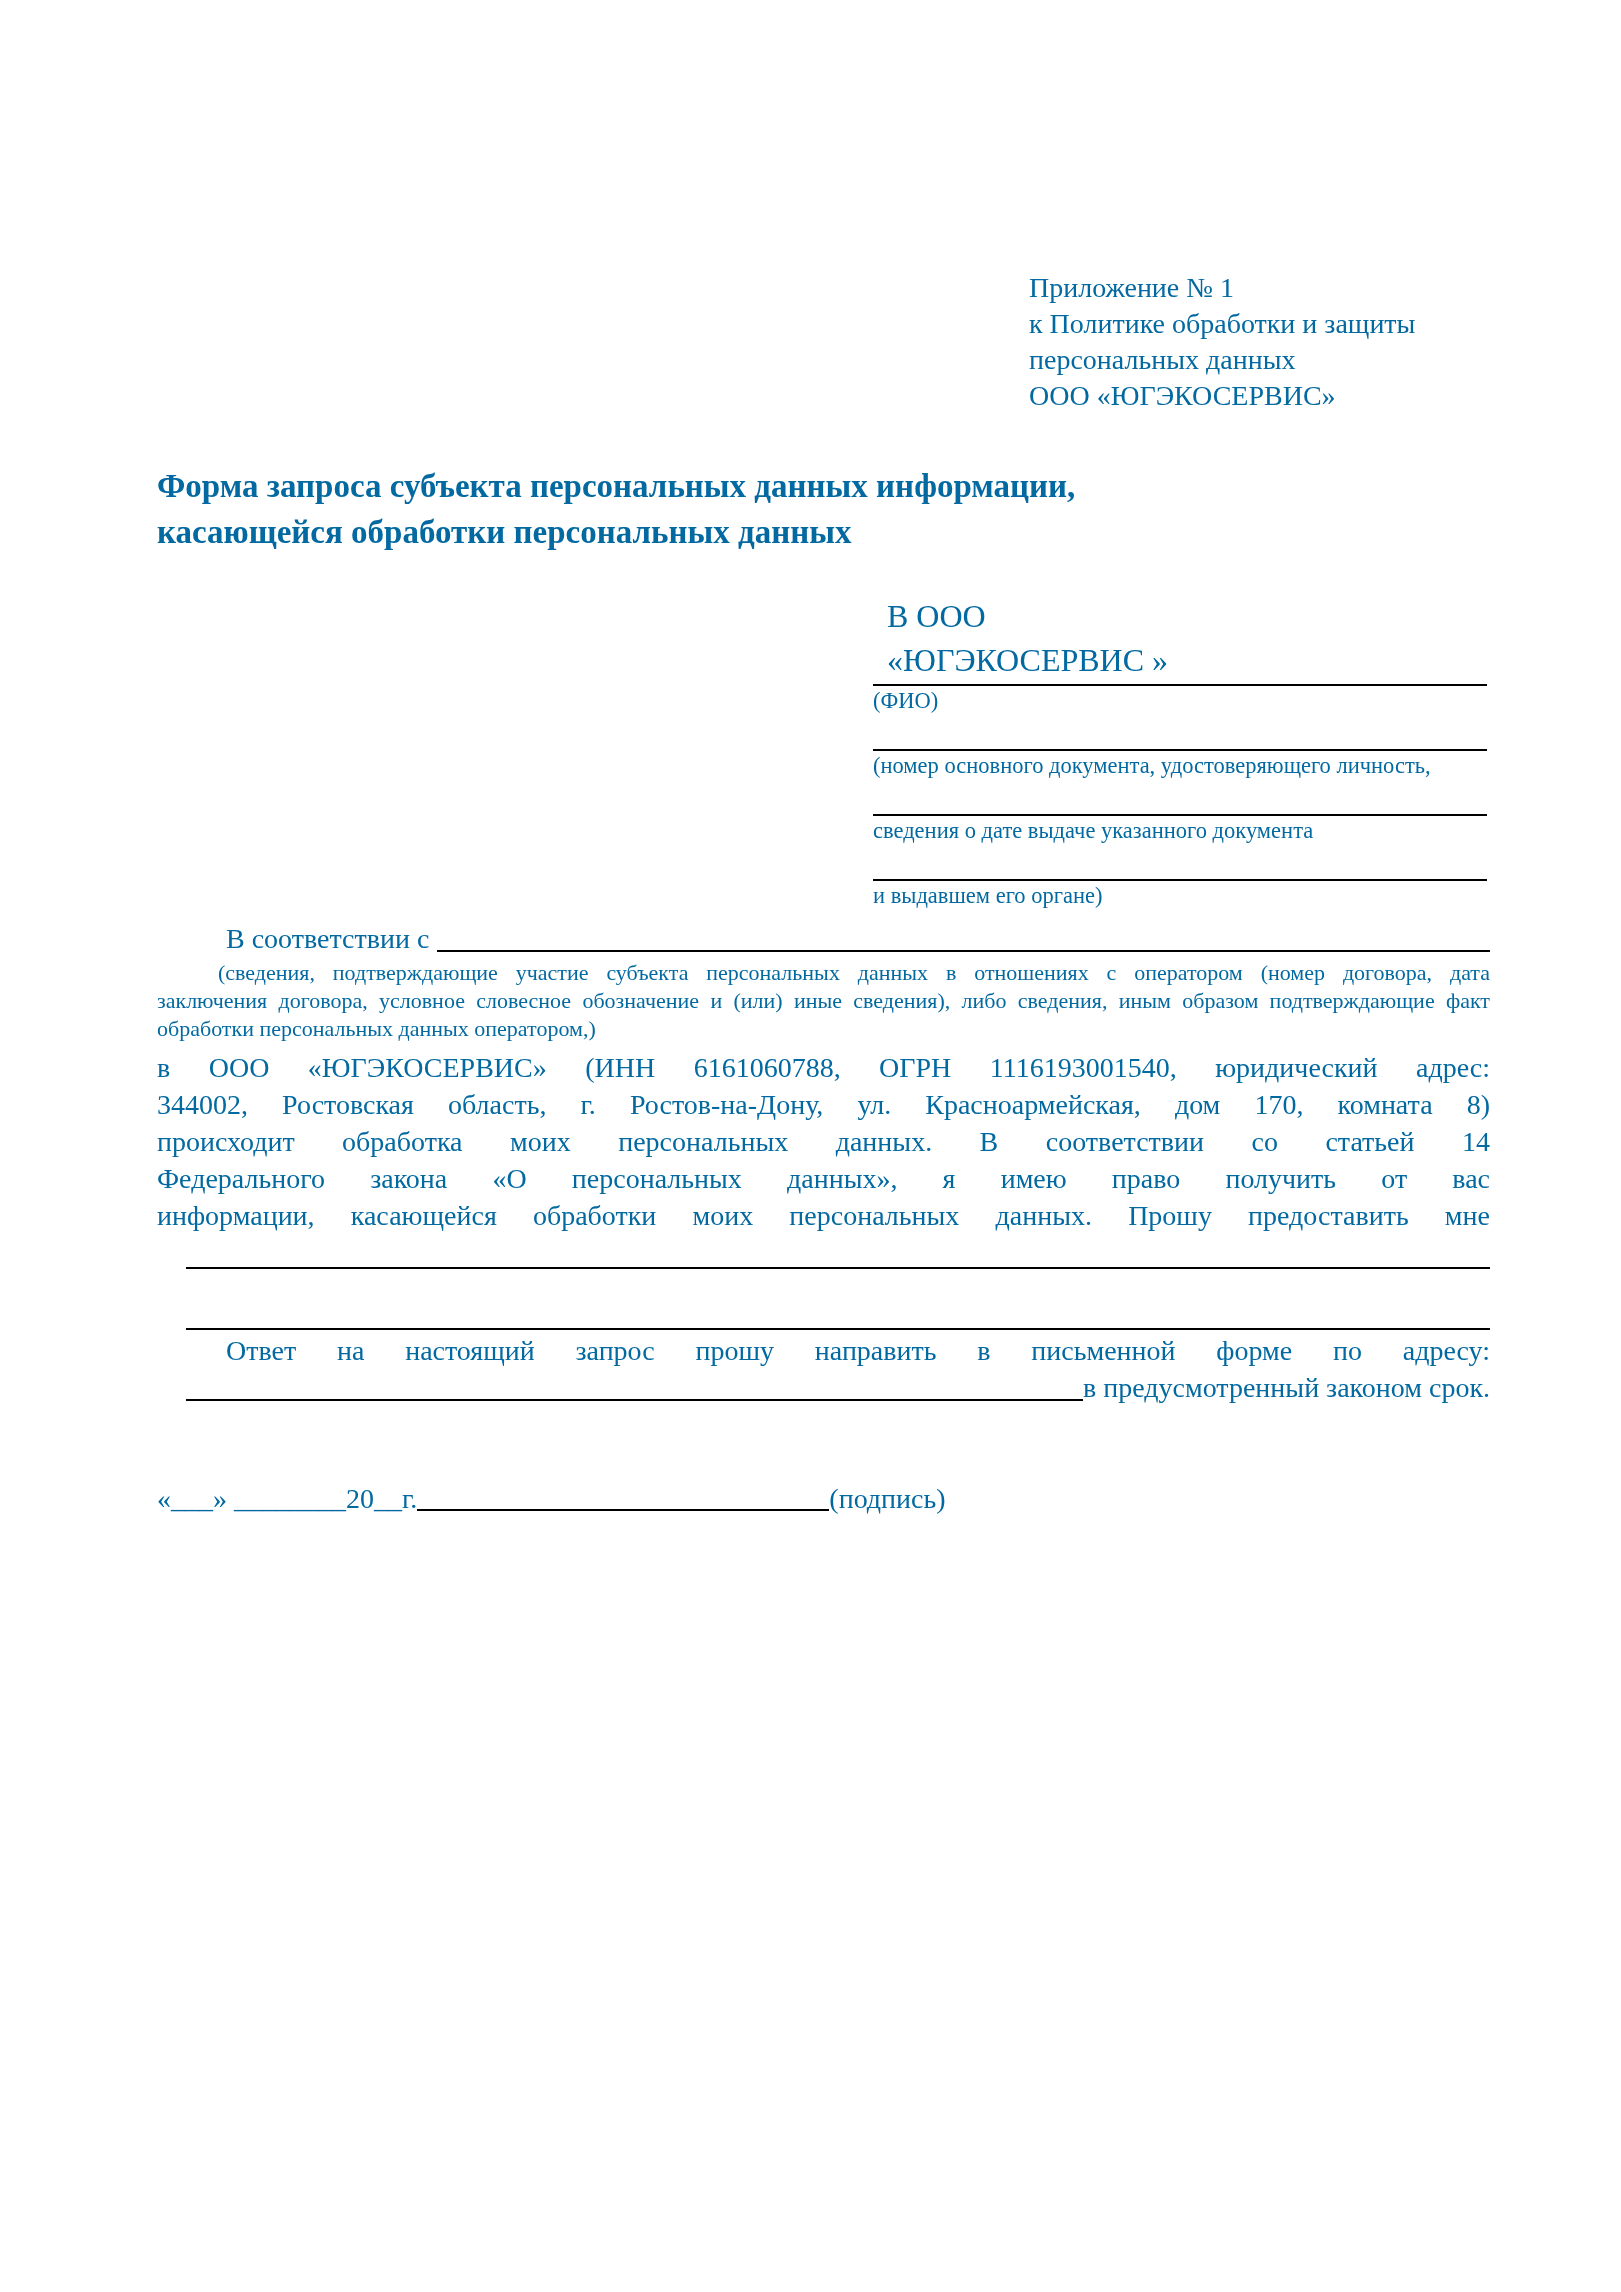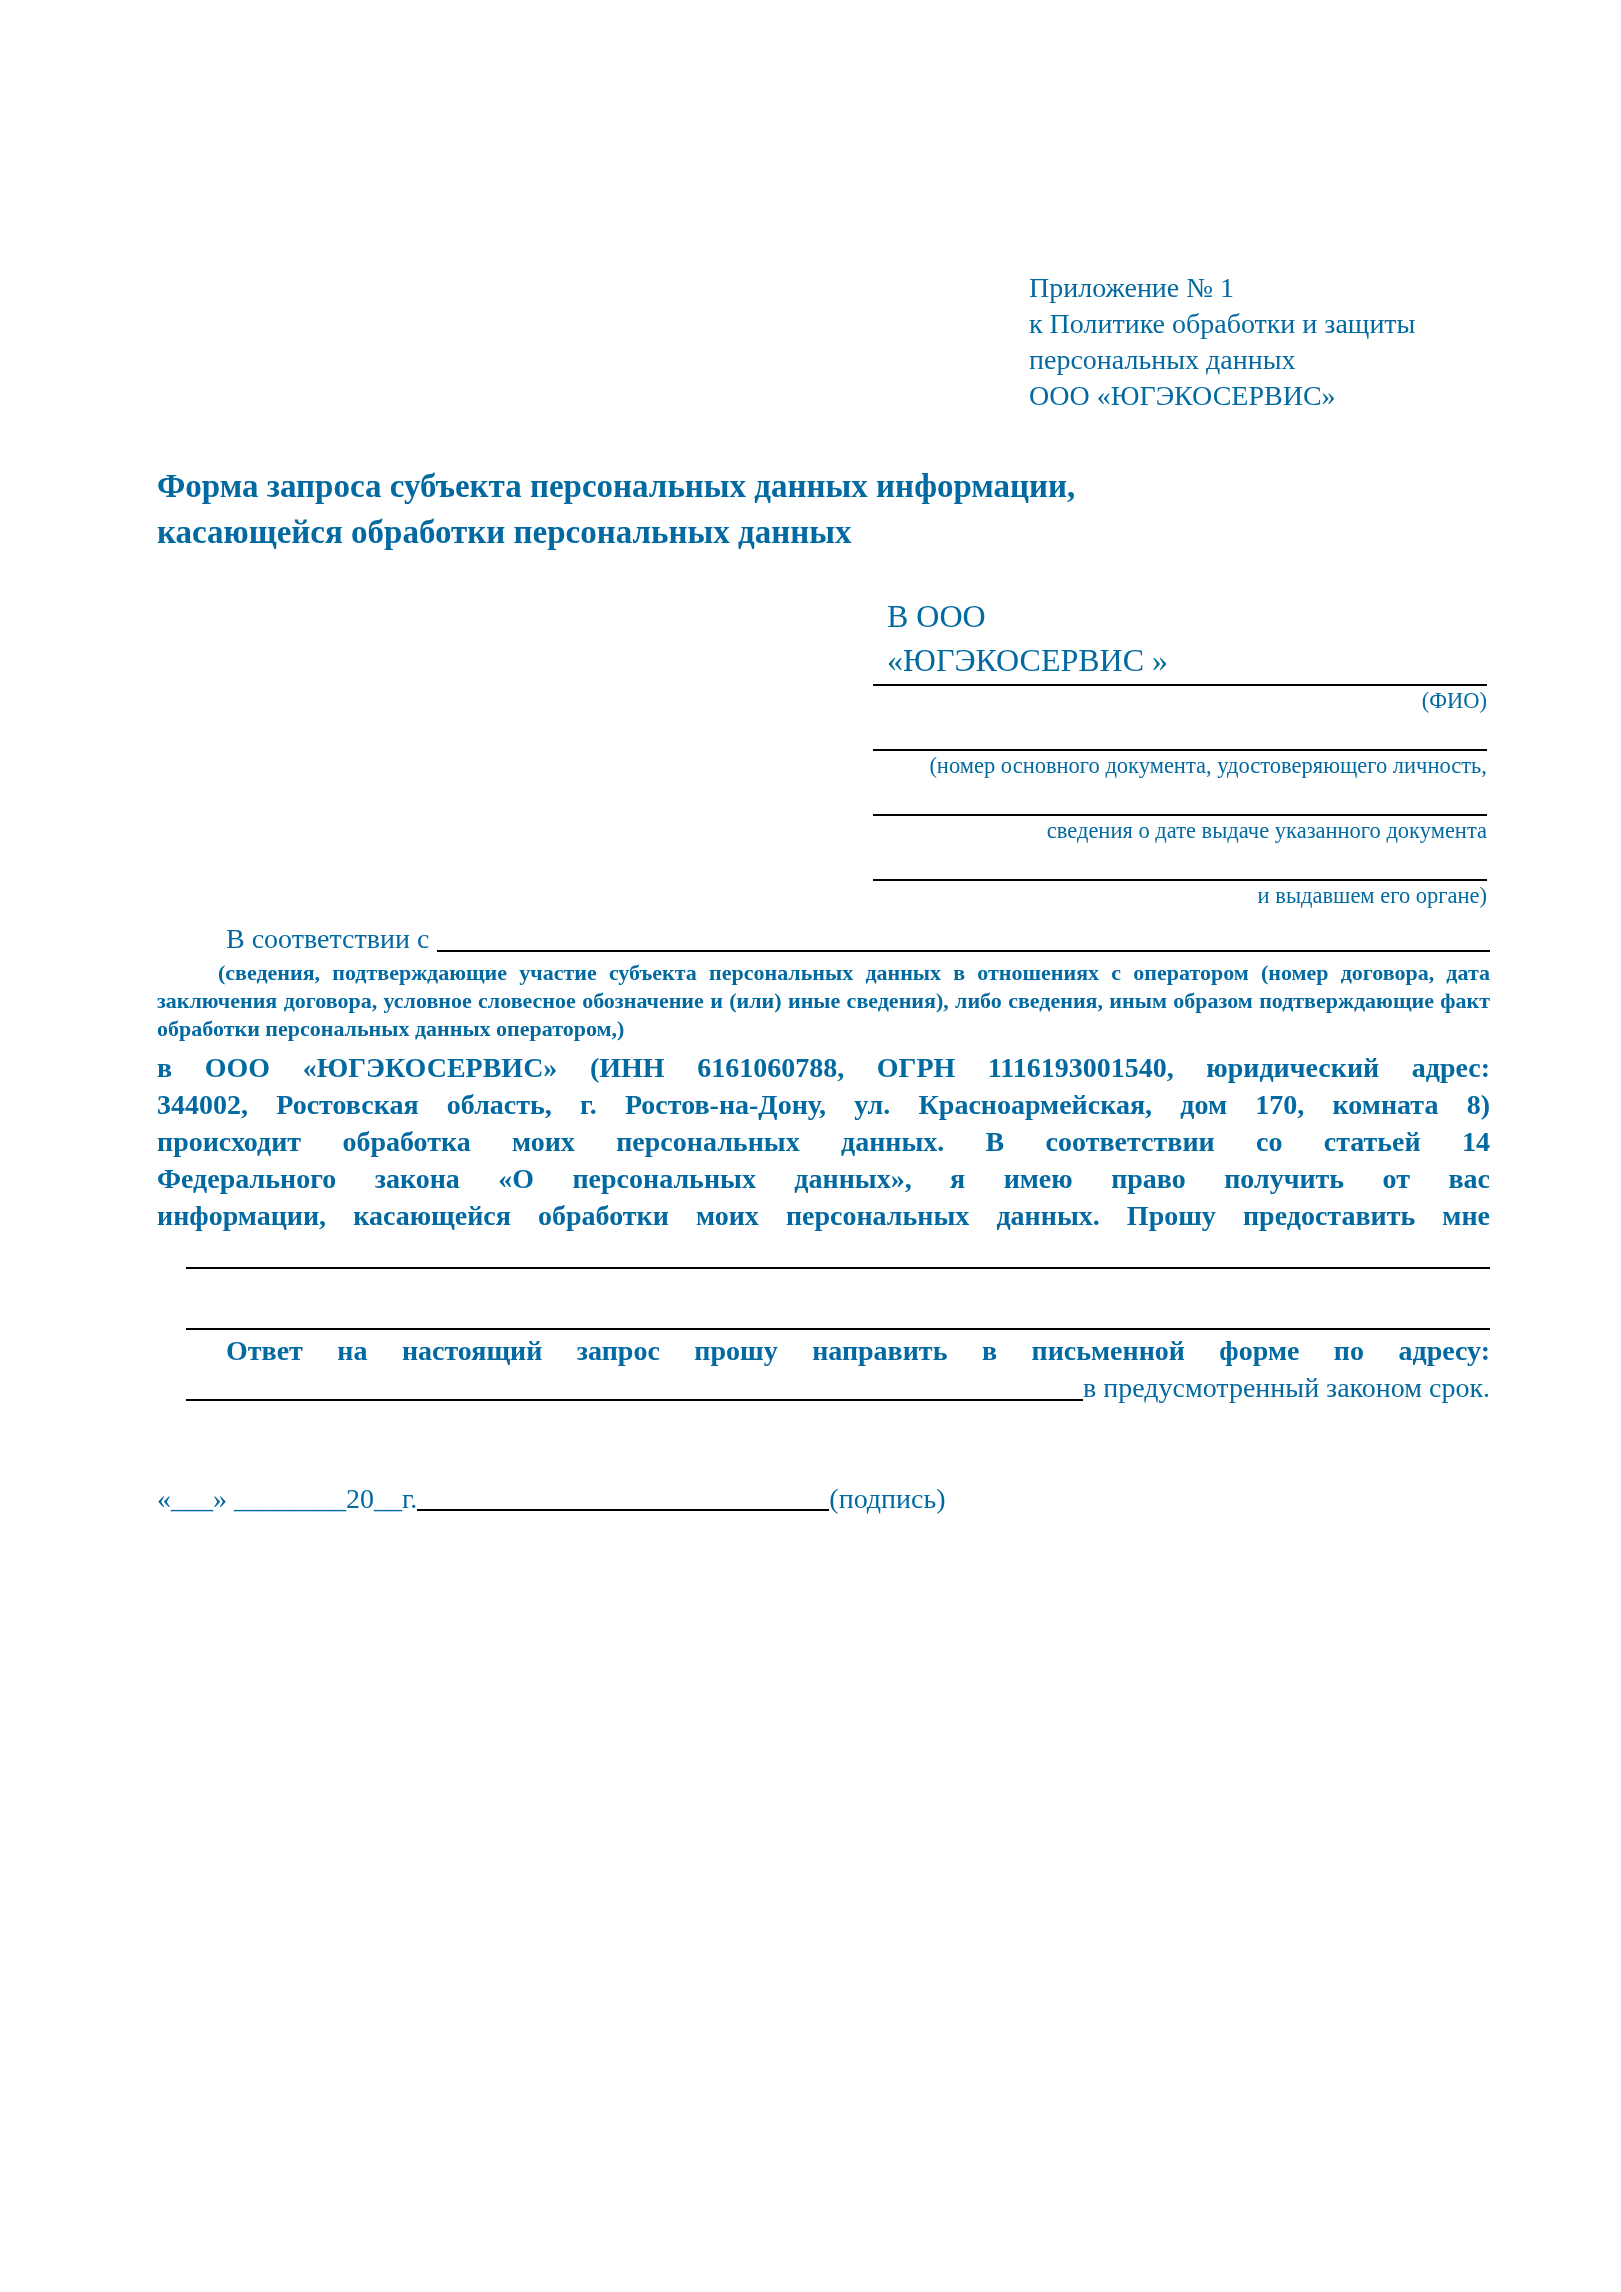--- a/index.html
+++ b/index.html
@@ -21,28 +21,28 @@
   
   .hdr { margin-left: 872px; font-size: 28px; line-height: 36px; }
   
   .title { margin-top: 49px; text-align: left; font-weight: bold; font-size: 33px; line-height: 46px; }
   
   .addr { margin-top: 39px; margin-left: 730px; font-size: 32px; line-height: 44px; }
   
   .fields { margin-left: 716px; width: 614px; }
   .field + .field { margin-top: 32px; }
   .field .rule { height: 2px; border-bottom: 2px solid #000; }
-  .field .flabel { text-align: right; font-size: 22.5px; line-height: 29px; }
+  .field .flabel { text-align: left; font-size: 22.5px; line-height: 29px; }
   
   .zapros { margin-top: 39px; text-align: center; font-size: 29px; line-height: 37px; }
   .vsootv { margin-top: 9.8px; display: flex; font-size: 28px; line-height: 37px; }
   .vsootv .lead { padding-left: 69px; white-space: pre; }
   .vsootv .fill { flex: 1; border-bottom: 2.9px solid #000; margin: 0 0 4.9px 7.8px; }
   .footnote { margin-top: 2px; font-size: 22px; line-height: 28px; }
-  .jline { text-align: justify; text-align-last: justify; font-weight: bold; }
+  .jline { text-align: justify; text-align-last: justify; }
   .jline.last { text-align-last: left; }
   .ind-sm { text-indent: 61px; }
   .bodypar { margin-top: 5.9px; font-size: 28px; line-height: 37px; }
   .blank1 { height: 33px; border-bottom: 2.9px solid #000; margin-left: 29px; }
   .blank2 { height: 59px; border-bottom: 2.9px solid #000; margin-left: 29px; }
   .otvet { margin-top: 2px; font-size: 28px; line-height: 37px; text-indent: 69px; }
   .replyrow { display: flex; font-size: 28px; line-height: 37px; }
   .replyrow .rfill { flex: 1; border-bottom: 2.9px solid #000; margin-bottom: 4.9px; margin-left: 29px; }
   .replyrow .rtext { white-space: pre; }
   

